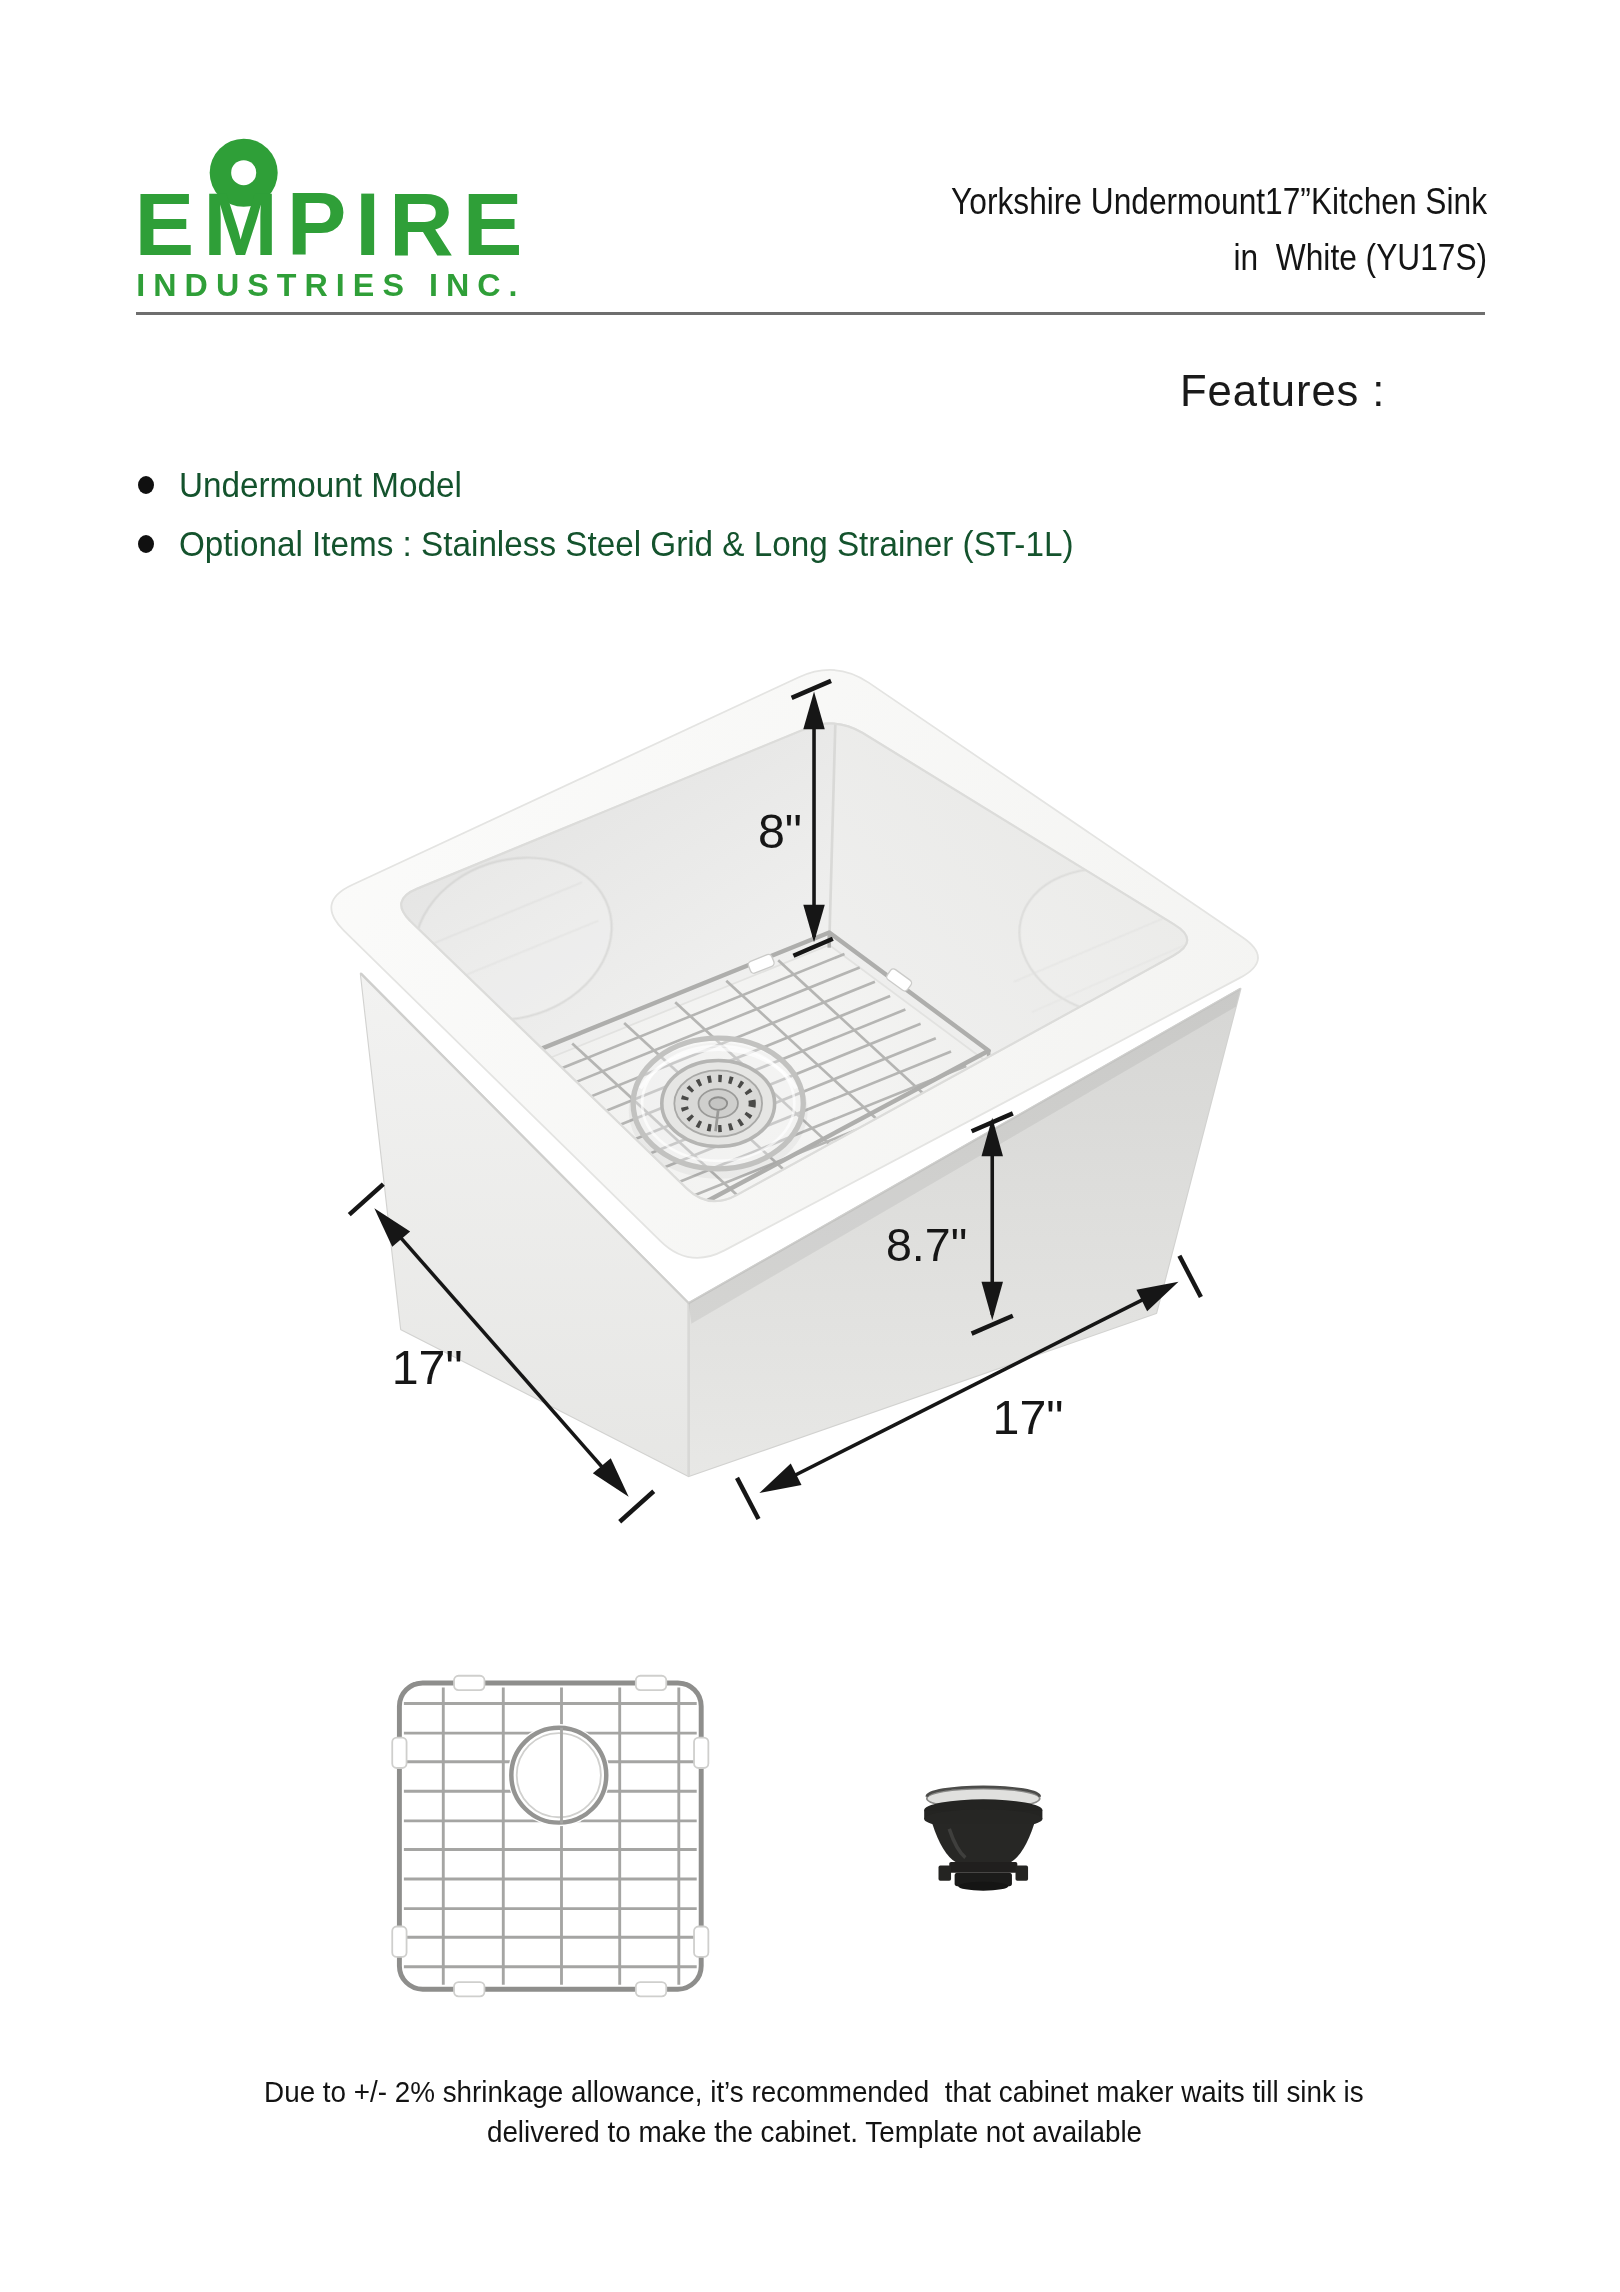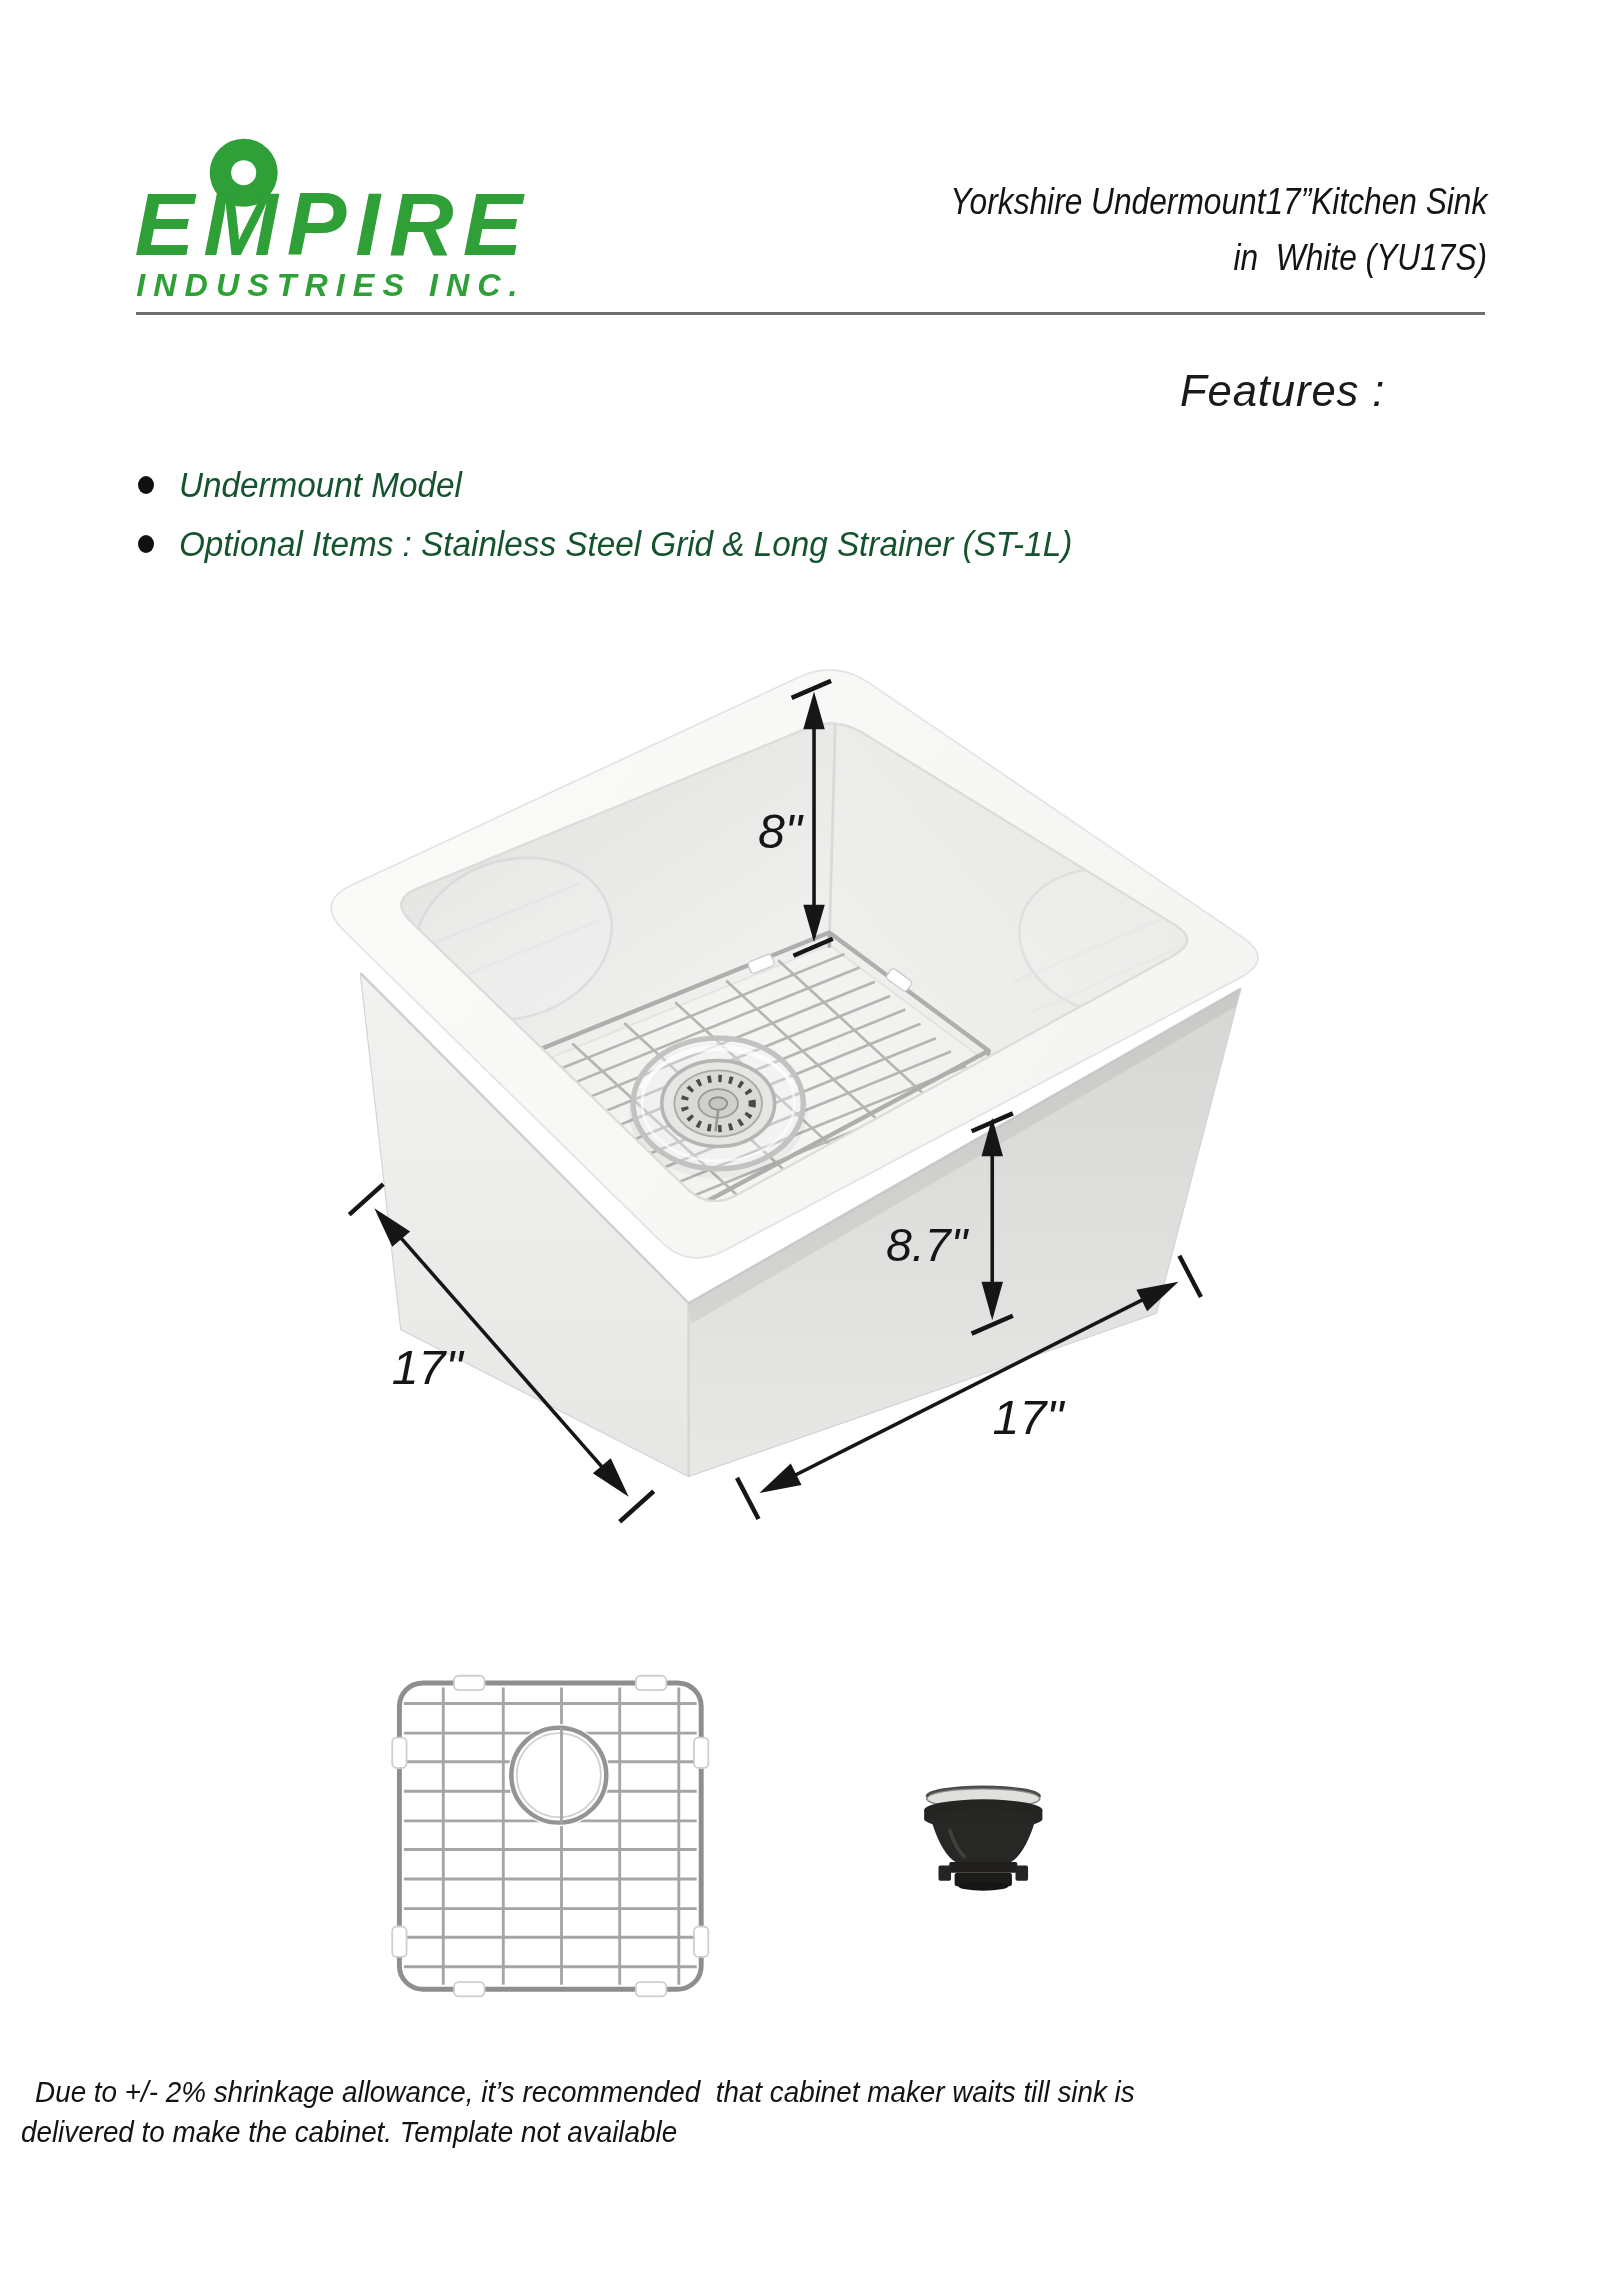--- a/index.html
+++ b/index.html
@@ -1,38 +1,38 @@
 <!DOCTYPE html>
 <html style="font-size:14.3px"><head>
 <meta charset="utf-8">
 <style>
   html,body{margin:0;padding:0;background:#ffffff;}
   .page{position:relative;width:1620px;height:2293px;background:#ffffff;overflow:hidden;
-        font-family:"Liberation Sans",sans-serif;color:#161616;font-style:italic;}
+        font-family:"Liberation Sans",sans-serif;color:#161616;}
   .art{position:absolute;left:0;top:0;width:1620px;height:2293px;}
 
   
   .logo-svg{position:absolute;left:0;top:0;width:627px;height:358px;}
   .title-block{position:absolute;top:174px;right:133px;text-align:right;}
   .title-line{display:block;height:56px;line-height:56px;font-size:36px;color:#141414;}
   .title-line .tx{display:inline-block;transform:scaleX(.88);transform-origin:right center;white-space:pre;}
   .divider{position:absolute;left:136px;top:312px;width:1349px;height:2.7px;background:#6e6e6e;}
 
   
   .features{position:absolute;left:138px;top:365px;width:1254px;text-align:right;}
   .features-heading{font-size:45px;color:#1a1a1a;letter-spacing:0.9px;}
   .features-heading .tx{display:inline-block;transform:scaleX(.97);transform-origin:left center;}
   .feature-list{margin-top:38px;}
   .feature-item{display:flex;align-items:center;height:59px;}
   .bullet{width:16px;height:18px;border-radius:50%;background:#101010;margin-right:25px;flex:0 0 auto;}
   .feature-text{font-size:35px;color:#14532d;}
   .feature-text .tx{display:inline-block;transform:scaleX(.95);transform-origin:left center;white-space:pre;}
 
   
-  .footer-note{position:absolute;left:0;right:0;top:2072px;text-align:left;}
+  .footer-note{position:absolute;left:8px;right:0;top:2072px;text-align:center;}
   .footer-line{display:block;height:40px;line-height:40px;font-size:29.6px;color:#131313;}
   .footer-line .tx{display:inline-block;transform:scaleX(.94);transform-origin:center;white-space:pre;}
 
   .dim-label{font-family:"Liberation Sans",sans-serif;fill:#161616;}
 </style>
 </head>
 <body>
 
 <div class="page">
 

